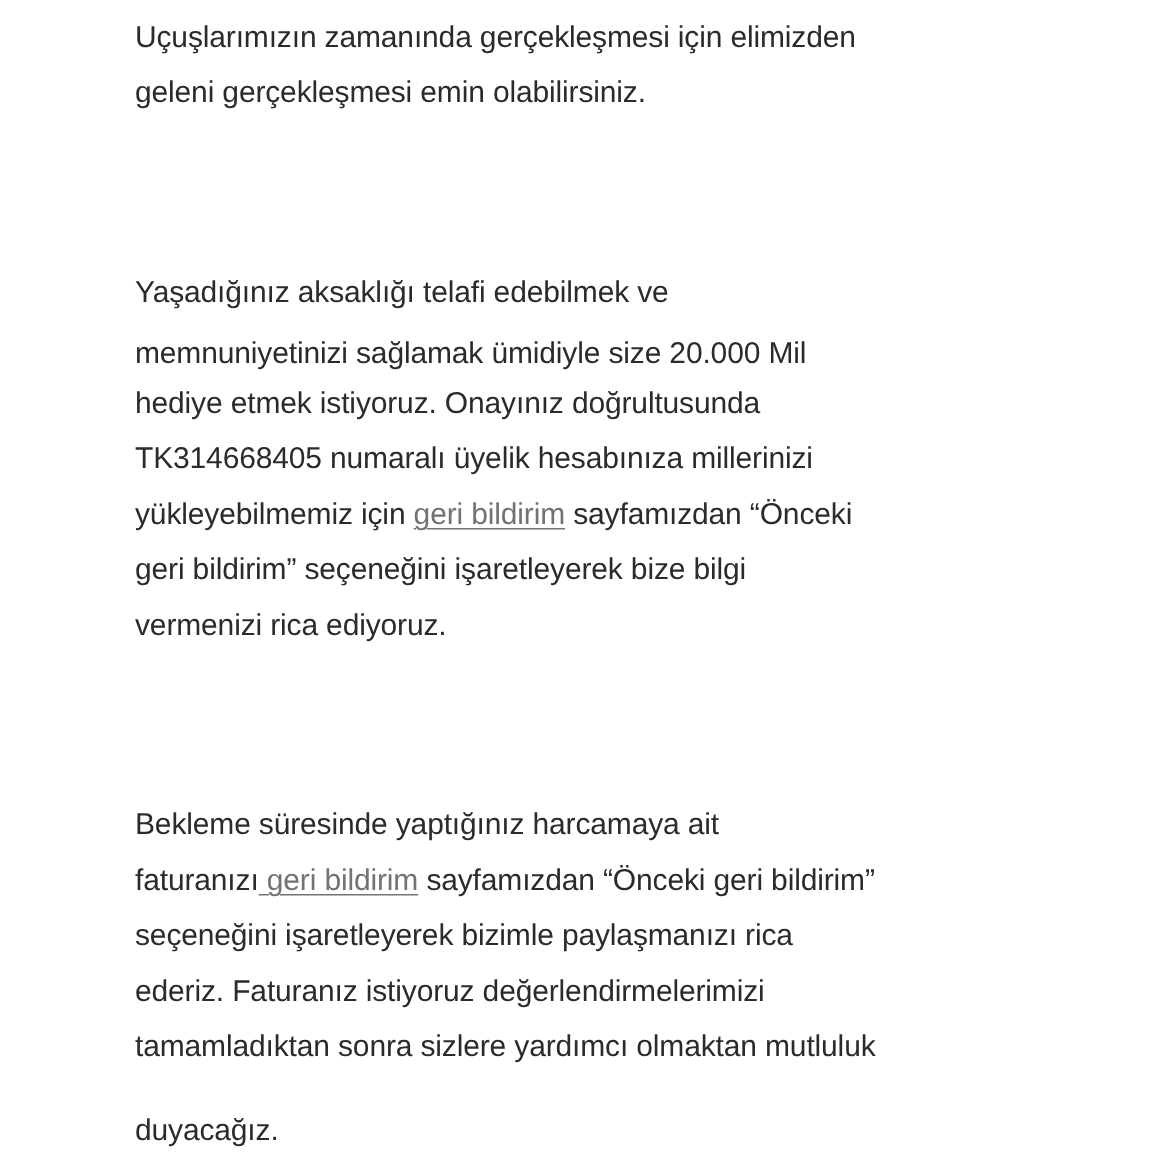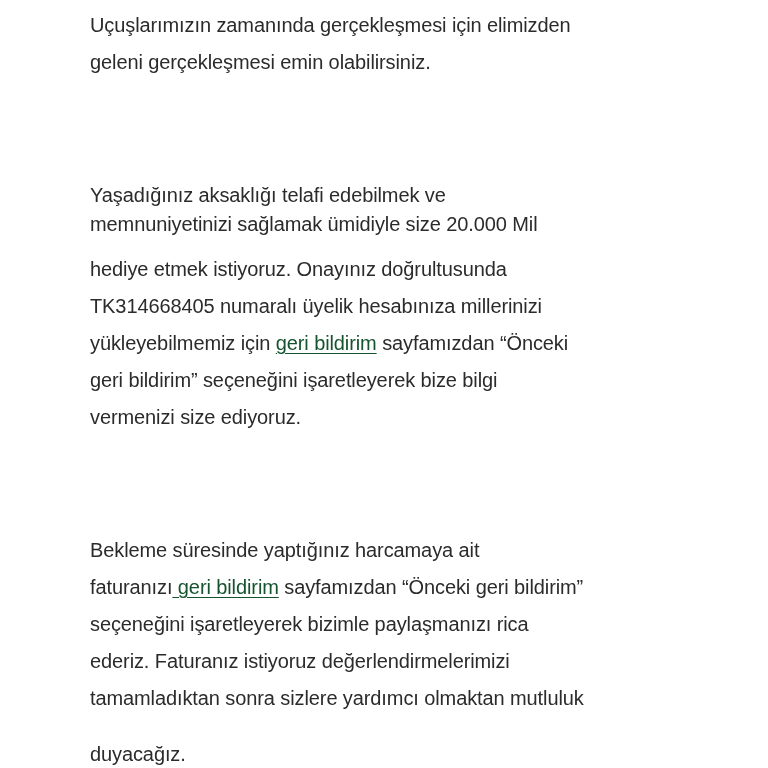--- a/index.html
+++ b/index.html
@@ -23,46 +23,46 @@
     }
     .line {
       position: absolute;
       left: 0;
       white-space: nowrap;
       font-size: 20px;
       line-height: 37px;
       letter-spacing: -0.1px;
     }
     a.link {
-      color: #14532d;
+      color: #737373;
       text-decoration: underline;
       text-decoration-thickness: 1px;
       text-underline-offset: 3px;
     }
   </style>
 </head>
 <body>
 
 <div class="content">
 
   <div>
     <div class="line" style="top:7px;">Uçuşlarımızın zamanında gerçekleşmesi için elimizden</div>
     <div class="line" style="top:44px;">geleni gerçekleşmesi emin olabilirsiniz.</div>
   </div>
 
   <div>
     <div class="line" style="top:177px;">Yaşadığınız aksaklığı telafi edebilmek ve</div>
-    <div class="line" style="top:206px;">memnuniyetinizi sağlamak ümidiyle size 20.000 Mil</div>
+    <div class="line" style="top:218px;">memnuniyetinizi sağlamak ümidiyle size 20.000 Mil</div>
     <div class="line" style="top:251px;">hediye etmek istiyoruz. Onayınız doğrultusunda</div>
     <div class="line" style="top:288px;">TK314668405 numaralı üyelik hesabınıza millerinizi</div>
     <div class="line" style="top:325px;">
       <span>yükleyebilmemiz için </span><a class="link" href="#">geri bildirim</a><span> sayfamızdan “Önceki</span>
     </div>
     <div class="line" style="top:362px;">geri bildirim” seçeneğini işaretleyerek bize bilgi</div>
-    <div class="line" style="top:399px;">vermenizi size ediyoruz.</div>
+    <div class="line" style="top:399px;">vermenizi rica ediyoruz.</div>
   </div>
 
   <div>
     <div class="line" style="top:532px;">Bekleme süresinde yaptığınız harcamaya ait</div>
     <div class="line" style="top:569px;">
       <span>faturanızı</span><a class="link" href="#"> geri bildirim</a><span> sayfamızdan “Önceki geri bildirim”</span>
     </div>
     <div class="line" style="top:606px;">seçeneğini işaretleyerek bizimle paylaşmanızı rica</div>
     <div class="line" style="top:643px;">ederiz. Faturanız istiyoruz değerlendirmelerimizi</div>
     <div class="line" style="top:680px;">tamamladıktan sonra sizlere yardımcı olmaktan mutluluk</div>

